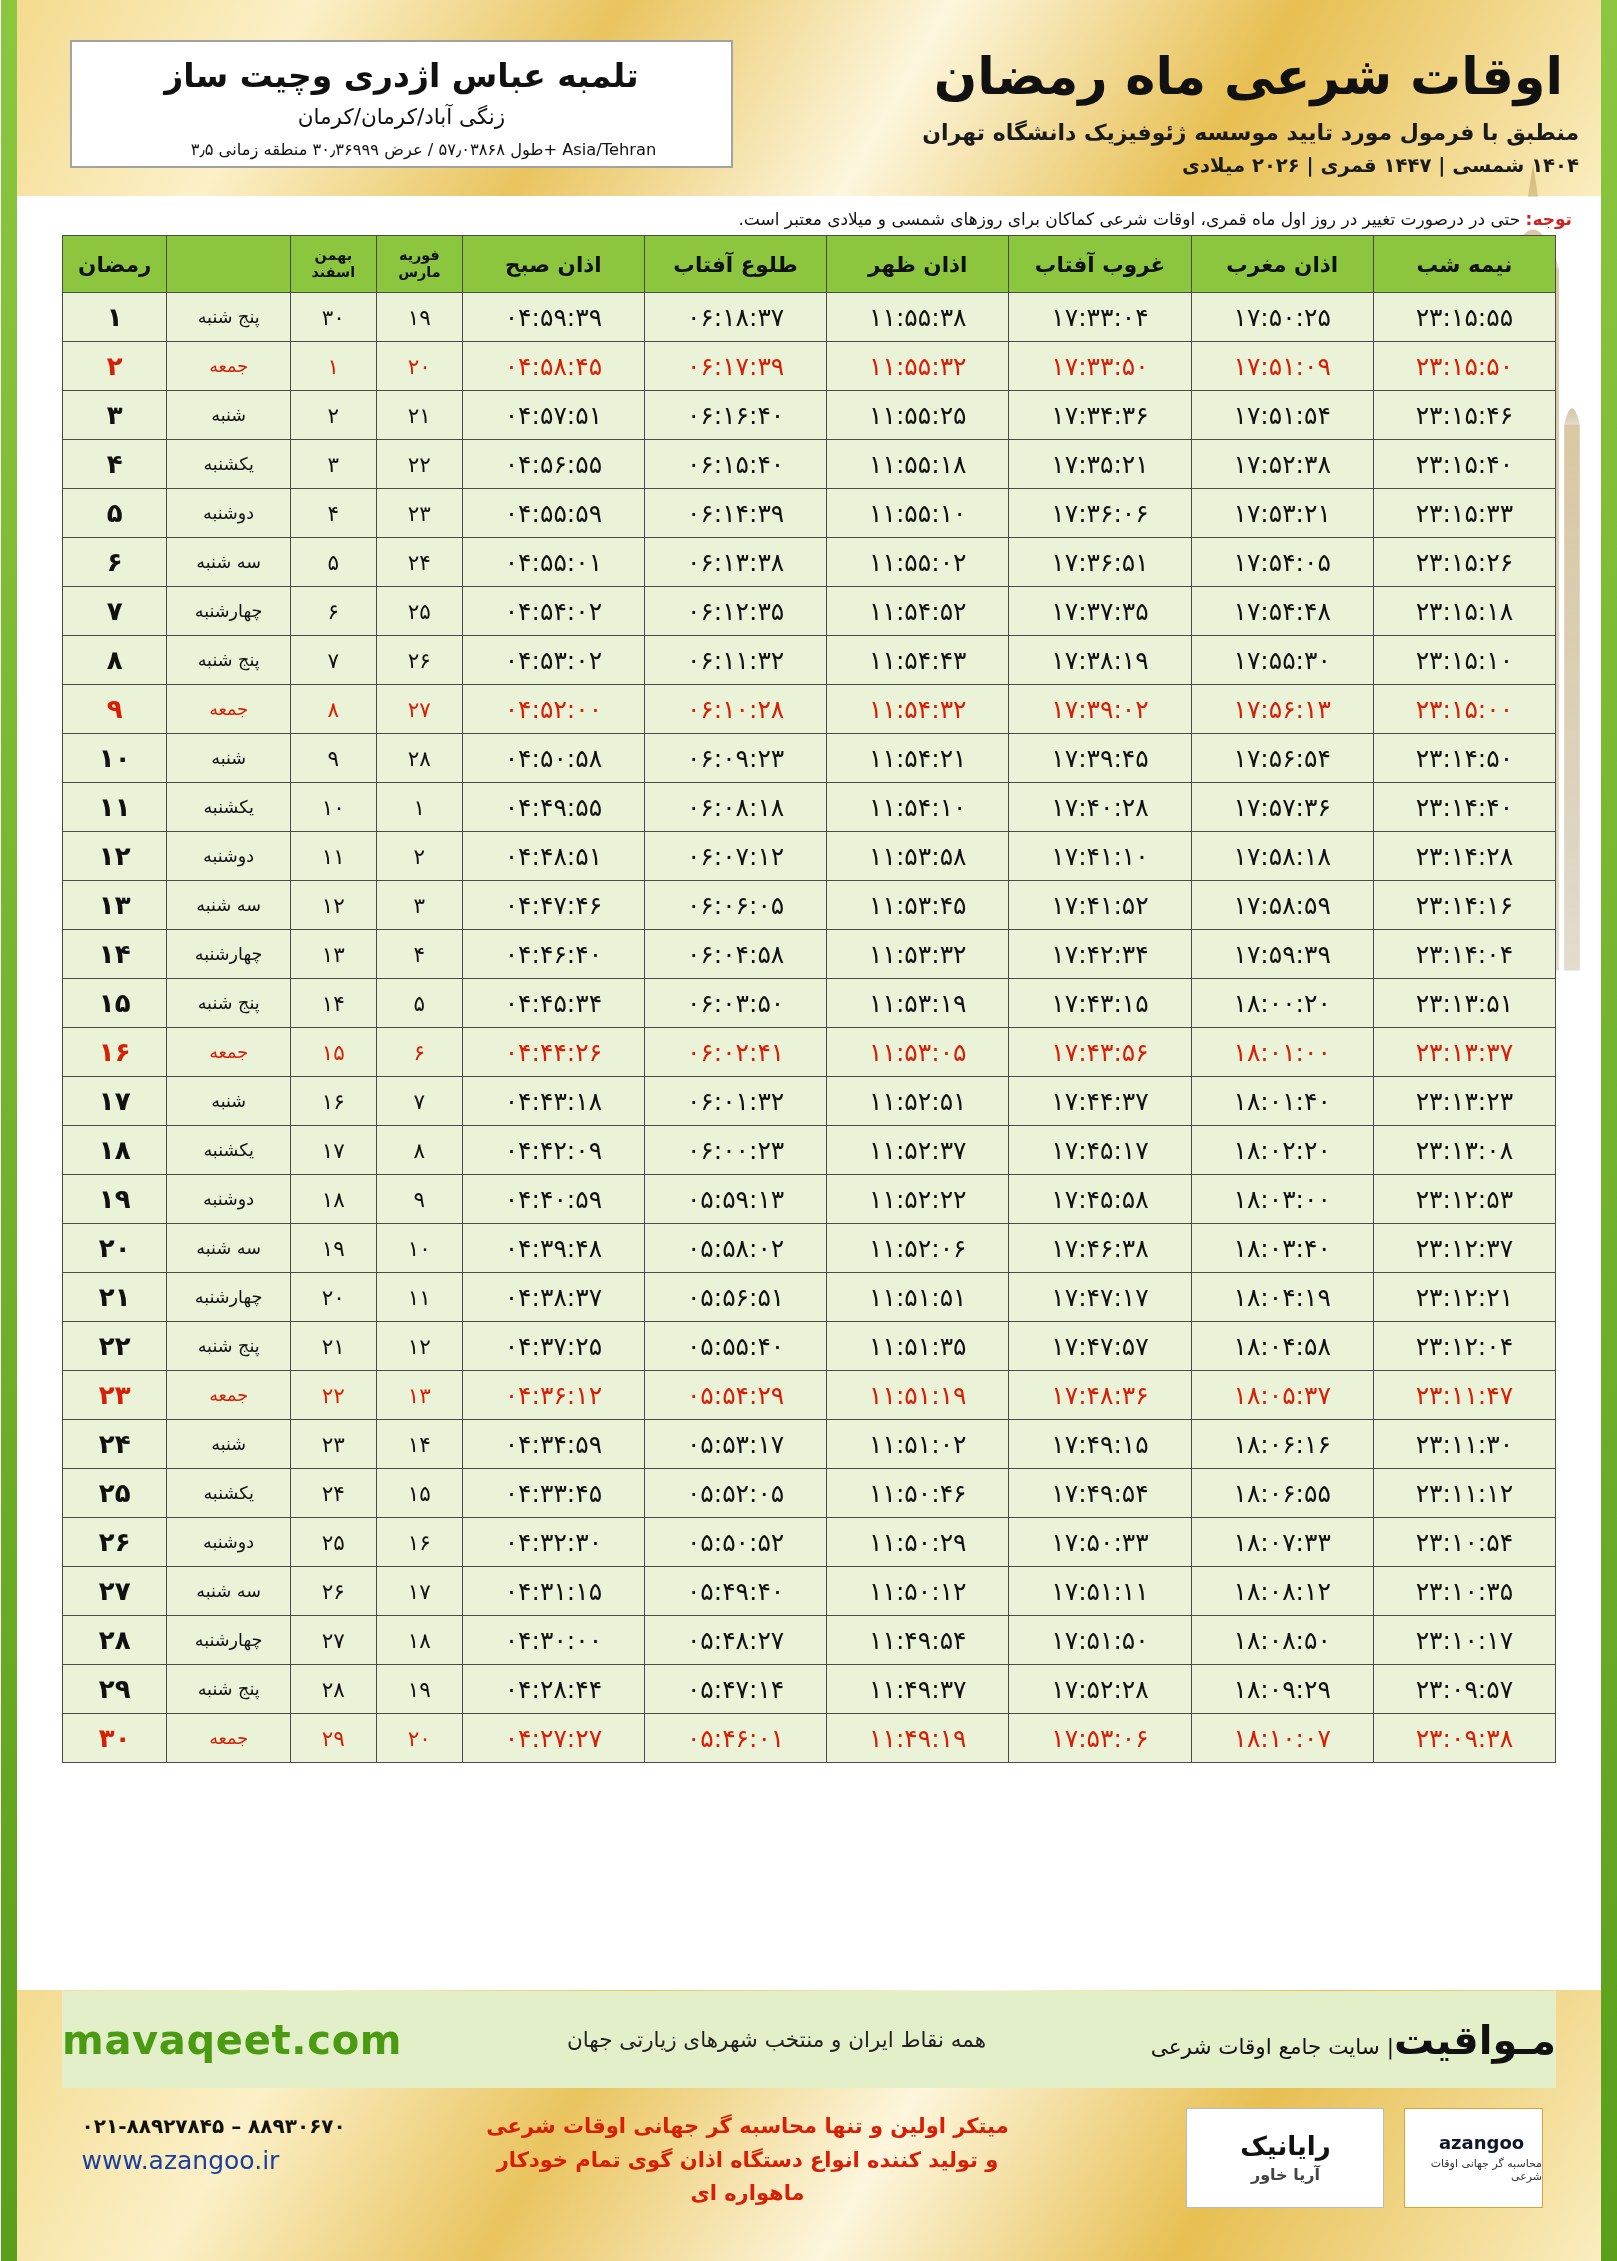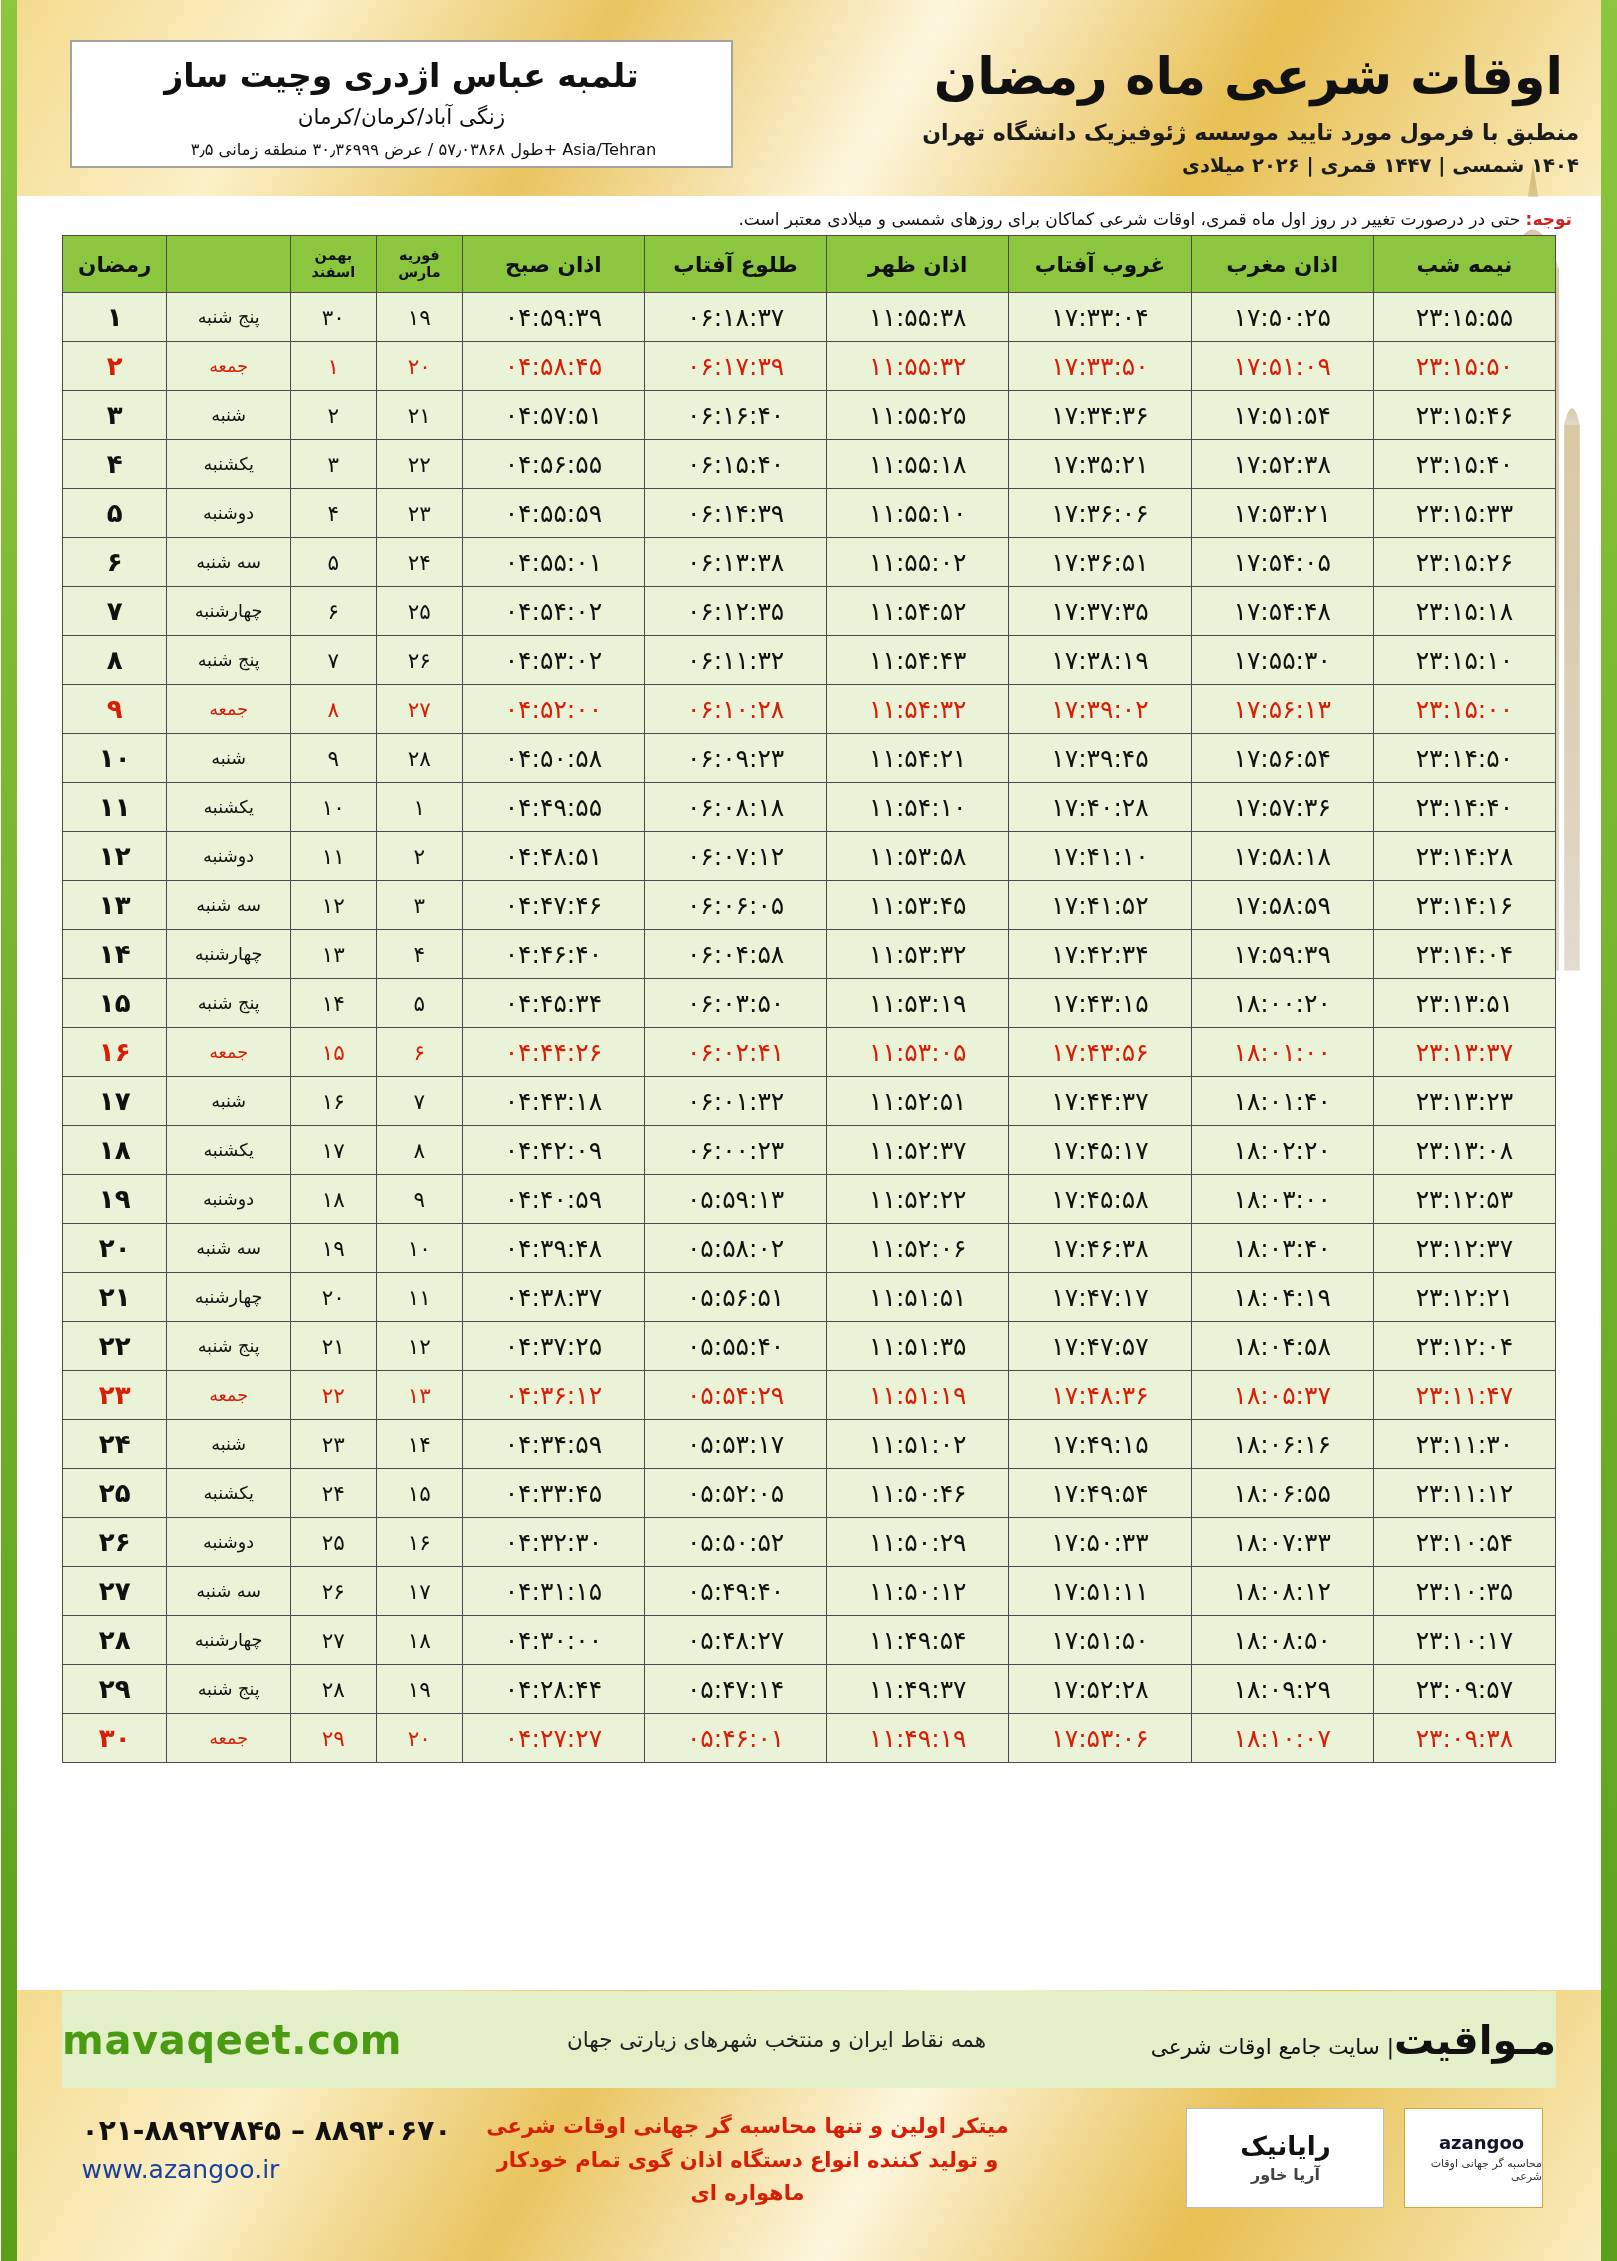--- a/index.html
+++ b/index.html
@@ -129,21 +129,21 @@
     font-size:40px;font-weight:bold;color:#111;margin-left:39px;
   }
   .footer-band .brand-fa small{font-size:21.5px;font-weight:normal;}
 
   .footer-bottom{
     position:absolute;top:2101px;left:62px;width:1494px;height:124px;z-index:6;
   }
   .f-phone{
     position:absolute;left:19.6px;top:13px;text-align:left;direction:ltr;
   }
-  .f-phone .ph{font-size:28px;color:#111;font-weight:bold;}
+  .f-phone .ph{font-size:20px;color:#111;font-weight:bold;}
   .f-phone .web{font-size:25px;color:#1a3fa0;margin-top:7.8px;}
   .f-center{
     position:absolute;left:418px;top:9px;width:535px;text-align:center;
     font-size:21px;color:#d81e05;line-height:1.6;font-weight:bold;
   }
   .f-logos{
     position:absolute;right:13px;top:6.5px;display:flex;align-items:center;gap:19.6px;
   }
   .logo-azangoo{
     width:137px;height:98px;background:#ffffff;border:1.3px solid #d8a33a;

